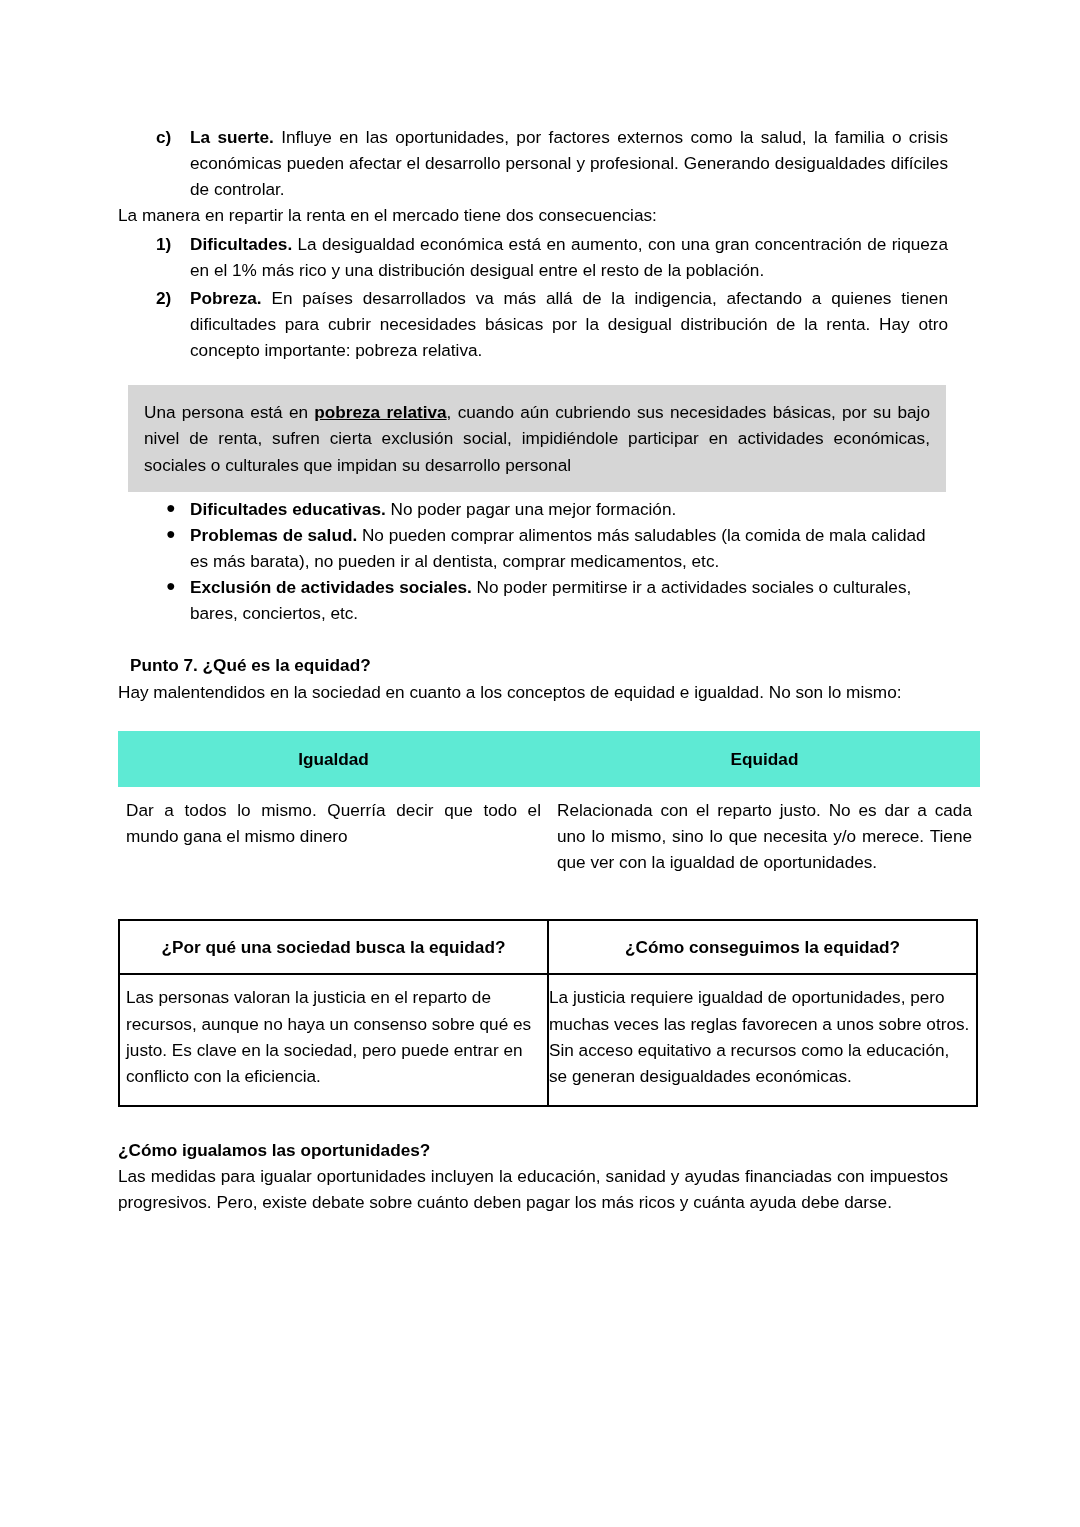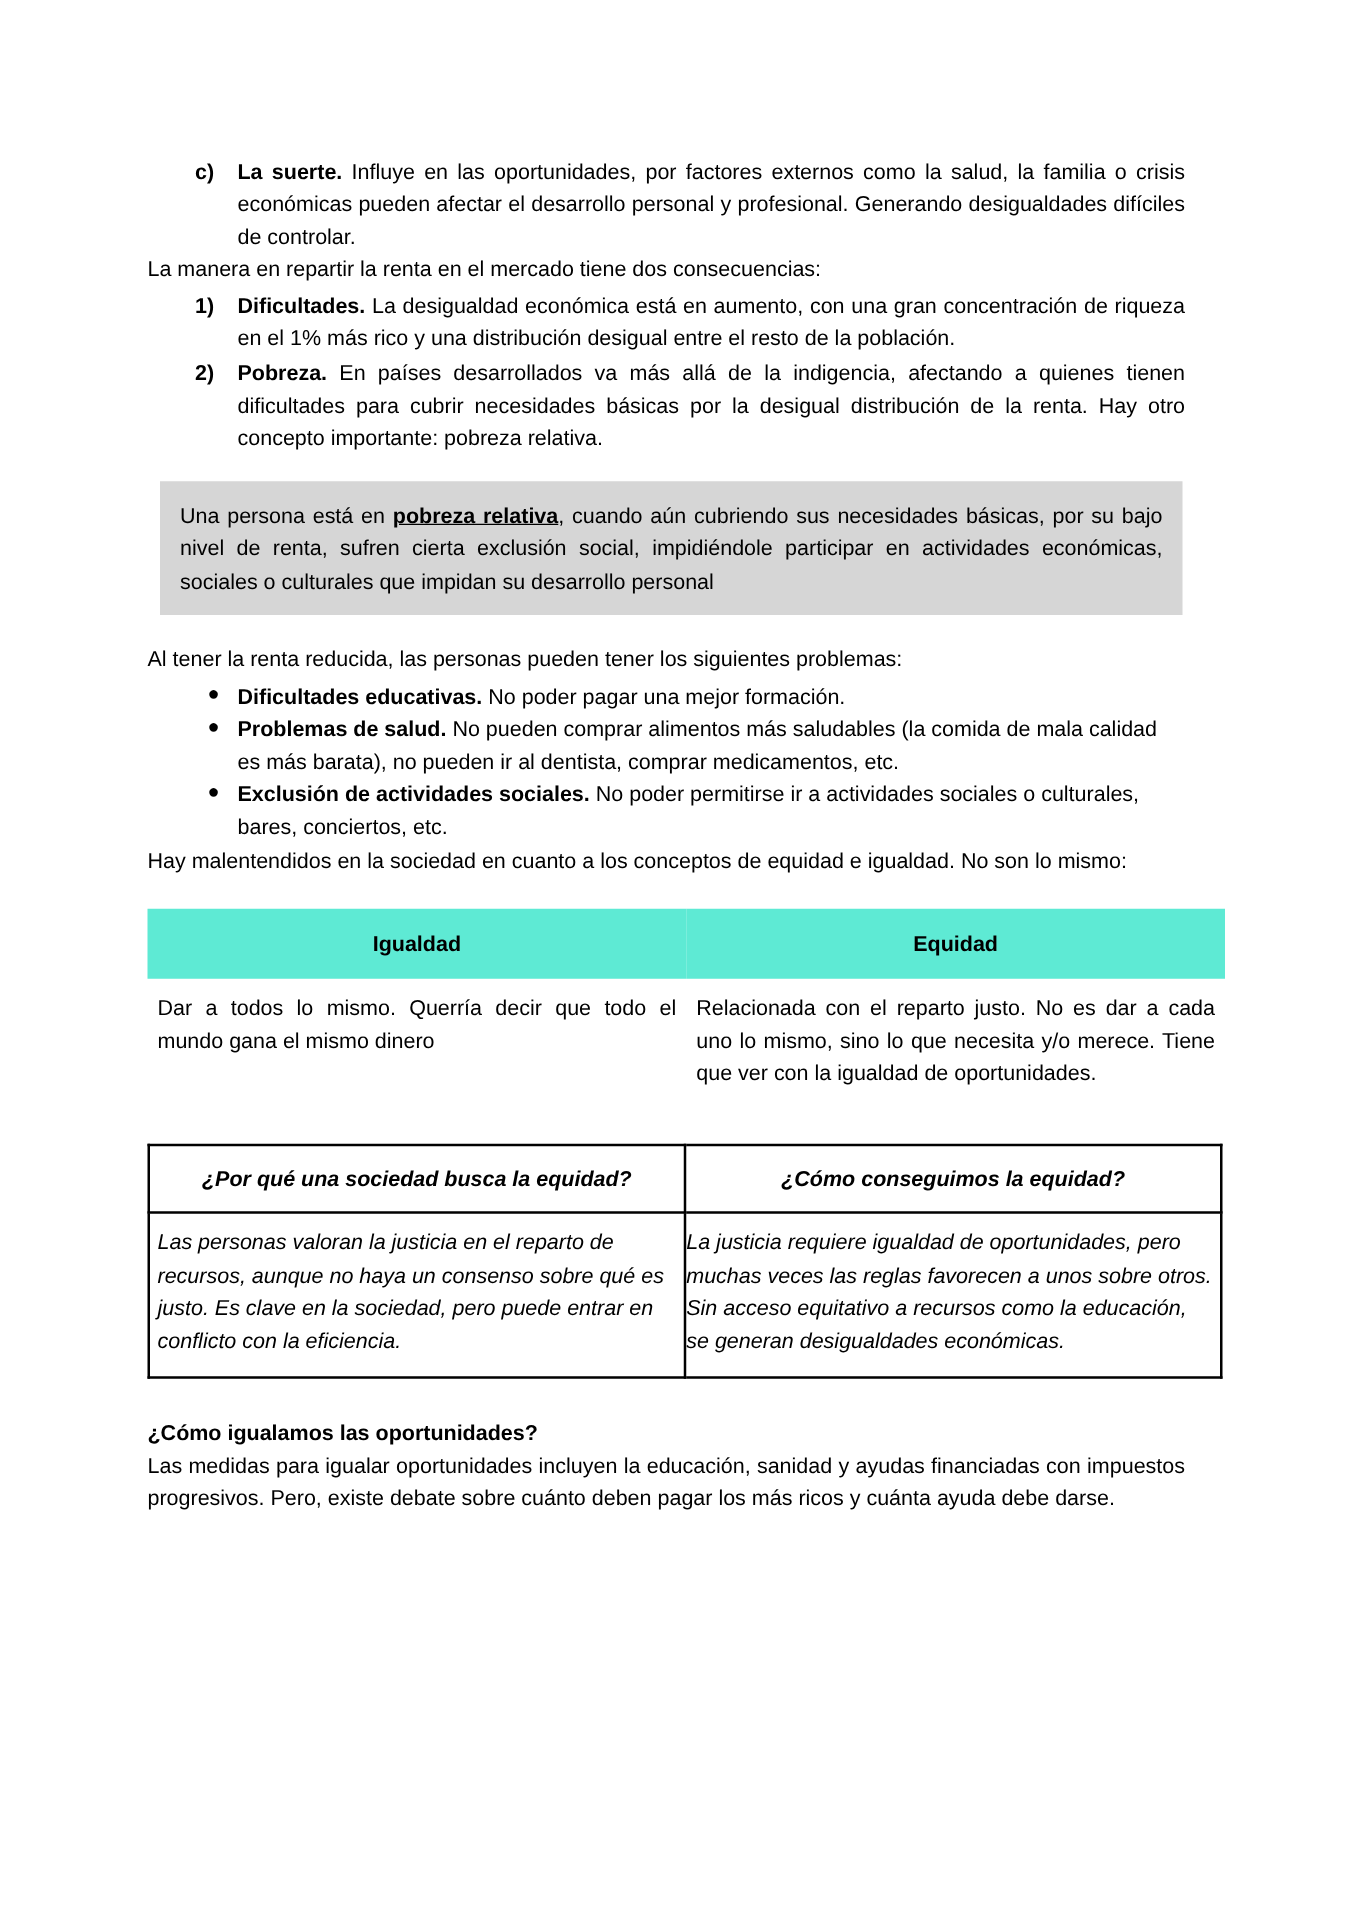--- a/index.html
+++ b/index.html
@@ -147,21 +147,20 @@
   }
   .tbl1 .col-l { width: 415px; }
   .tbl1 .col-r { width: 415px; }
 
   
   .tbl2 {
     margin-top: 34px;
     width: 830px;
     border-collapse: collapse;
     table-layout: fixed;
-    font-style: italic;
   }
   .tbl2 th, .tbl2 td {
     border: 2px solid #000000;
     vertical-align: top;
   }
   .tbl2 th {
     font-weight: bold;
     font-size: 17.2px;
     text-align: center;
     padding: 13px 6px 13px 6px;
@@ -209,34 +208,34 @@
       </li>
       <li class="num-item">
         <span class="num-marker">2)</span><span class="b">Pobreza.</span><span> En países desarrollados va más allá de la indigencia, afectando a quienes tienen dificultades para cubrir necesidades básicas por la desigual distribución de la renta. Hay otro concepto importante: pobreza relativa.</span>
       </li>
     </ul>
 
     <div class="grey-box">
       <span>Una persona está en </span><span class="u">pobreza relativa</span><span>, cuando aún cubriendo sus necesidades básicas, por su bajo nivel de renta, sufren cierta exclusión social, impidiéndole participar en actividades económicas, sociales o culturales que impidan su desarrollo personal</span>
     </div>
 
-    <p class="plain-par" style="margin-top:22px;">Al tener la renta reducida, las personas pueden tener los siguientes problemas:</p>
 
     <ul class="bul-list">
       <li class="bul-item">
         <span class="bul-marker">●</span><span class="b">Dificultades educativas.</span><span> No poder pagar una mejor formación.</span>
       </li>
       <li class="bul-item">
         <span class="bul-marker">●</span><span class="b">Problemas de salud.</span><span> No pueden comprar alimentos más saludables (la comida de mala calidad es más barata), no pueden ir al dentista, comprar medicamentos, etc.</span>
       </li>
       <li class="bul-item">
         <span class="bul-marker">●</span><span class="b">Exclusión de actividades sociales.</span><span> No poder permitirse ir a actividades sociales o culturales, bares, conciertos, etc.</span>
       </li>
     </ul>
 
+    <p class="punto">Punto 7. ¿Qué es la equidad?</p>
     <p class="plain-par justify">Hay malentendidos en la sociedad en cuanto a los conceptos de equidad e igualdad. No son lo mismo:</p>
 
     <table class="tbl1">
       <thead>
         <tr>
           <th class="col-l">Igualdad</th>
           <th class="col-r">Equidad</th>
         </tr>
       </thead>
       <tbody>

